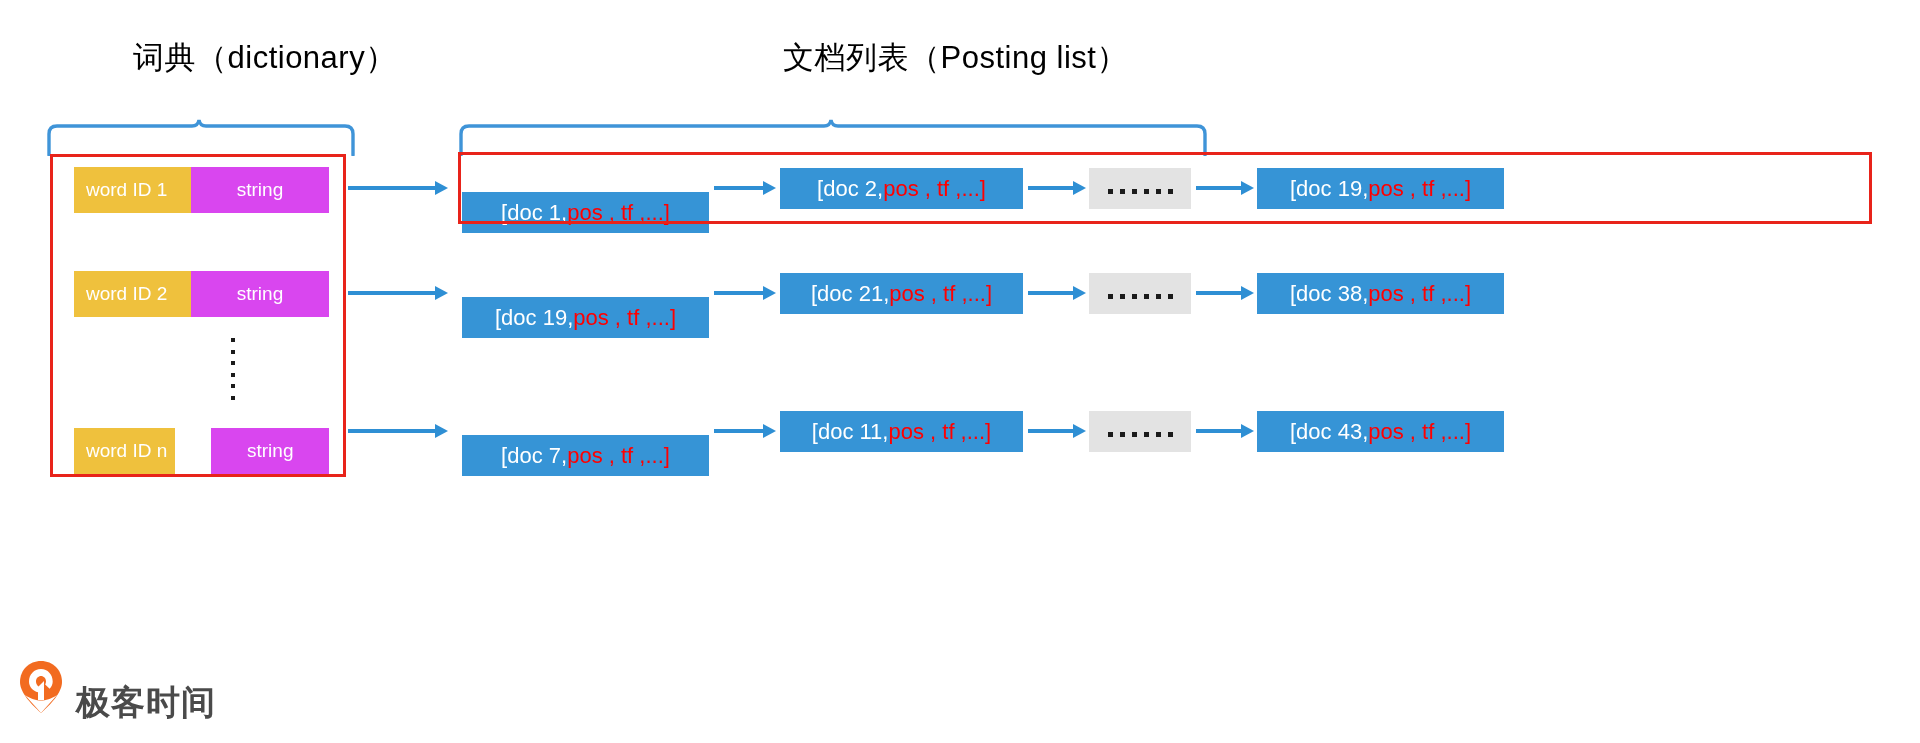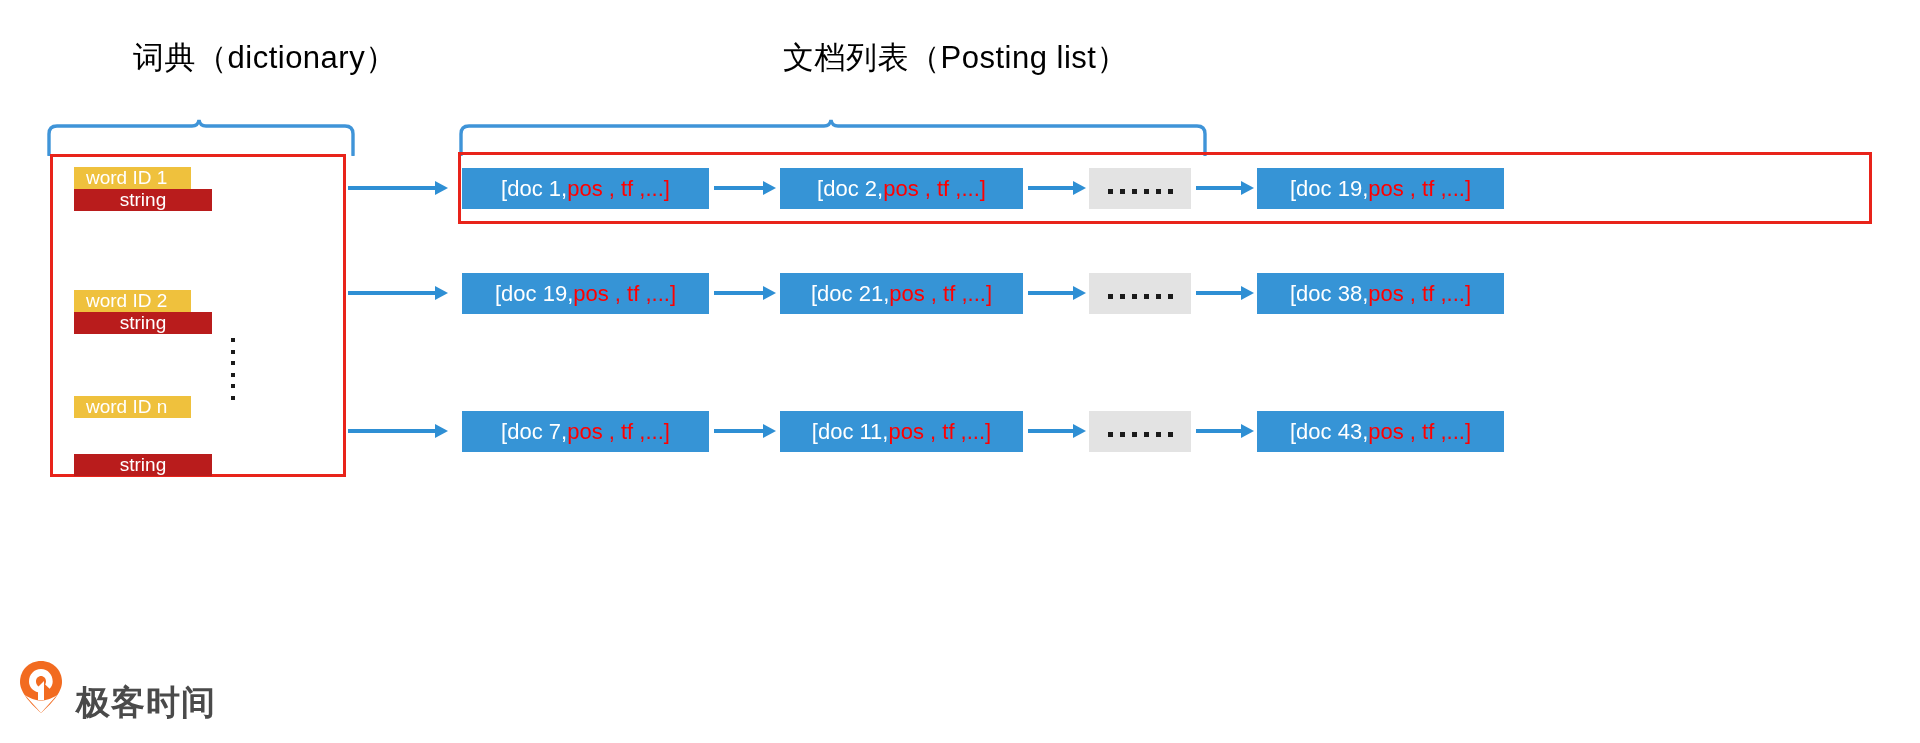--- a/index.html
+++ b/index.html
@@ -21,35 +21,35 @@
 
   
   .brace{position:absolute;}
 
   
   #dict-box{
     position:absolute;left:50px;top:154px;width:296px;height:323px;
     border:3px solid #e8231a;box-sizing:border-box;background:transparent;
   }
   .dict-row{
-    position:absolute;left:74px;width:255px;height:52px;display:flex;flex-direction:column;
+    position:absolute;left:74px;width:255px;height:46px;display:flex;
   }
   .dict-row .cell{
     display:flex;align-items:center;color:#ffffff;font-size:19px;
     box-sizing:border-box;
   }
   .dict-row .cell-id{
     width:117px;background:#efc13d;padding-left:12px;justify-content:flex-start;
   }
   .dict-row .cell-str{
-    width:138px;background:#b91c1c;justify-content:center;
+    width:138px;background:#d946ef;justify-content:center;
   }
   #dict-row-1{top:167px;}
-  #dict-row-2{top:290px;border-radius:7px;}
-  #dict-row-3{top:396px;gap:36px;}
+  #dict-row-2{top:271px;border-radius:7px;}
+  #dict-row-3{top:428px;gap:36px;}
 
   #dict-vdots{
     position:absolute;left:228px;top:338px;width:10px;height:62px;
     display:flex;flex-direction:column;justify-content:space-between;align-items:center;
   }
   #dict-vdots i{display:block;width:4px;height:4px;background:#1b1b1b;}
 
   
   .prow{position:absolute;height:46px;left:0;top:0;}
   #prow-1{top:168px;}
@@ -64,21 +64,21 @@
   .pbox .red{color:#ff0000;}
   .pbox.dots{
     background:#e3e3e3;
   }
   .pbox.dots .dotgroup{
     display:flex;align-items:flex-end;gap:7px;height:10px;
   }
   .pbox.dots .dotgroup i{display:block;width:5px;height:5px;background:#1b1b1b;}
 
   
-  .c1{left:462px;width:247px;}
+  .c1{left:462px;width:247px;margin-top:24px;}
   .c2{left:780px;width:243px;}
   .c3{left:1089px;width:102px;}
   .c4{left:1257px;width:247px;}
 
   
   .arrow{position:absolute;height:14px;}
   .arrow .shaft{
     position:absolute;left:0;top:5px;height:4px;background:#2e8fd4;
   }
   .arrow .head{

